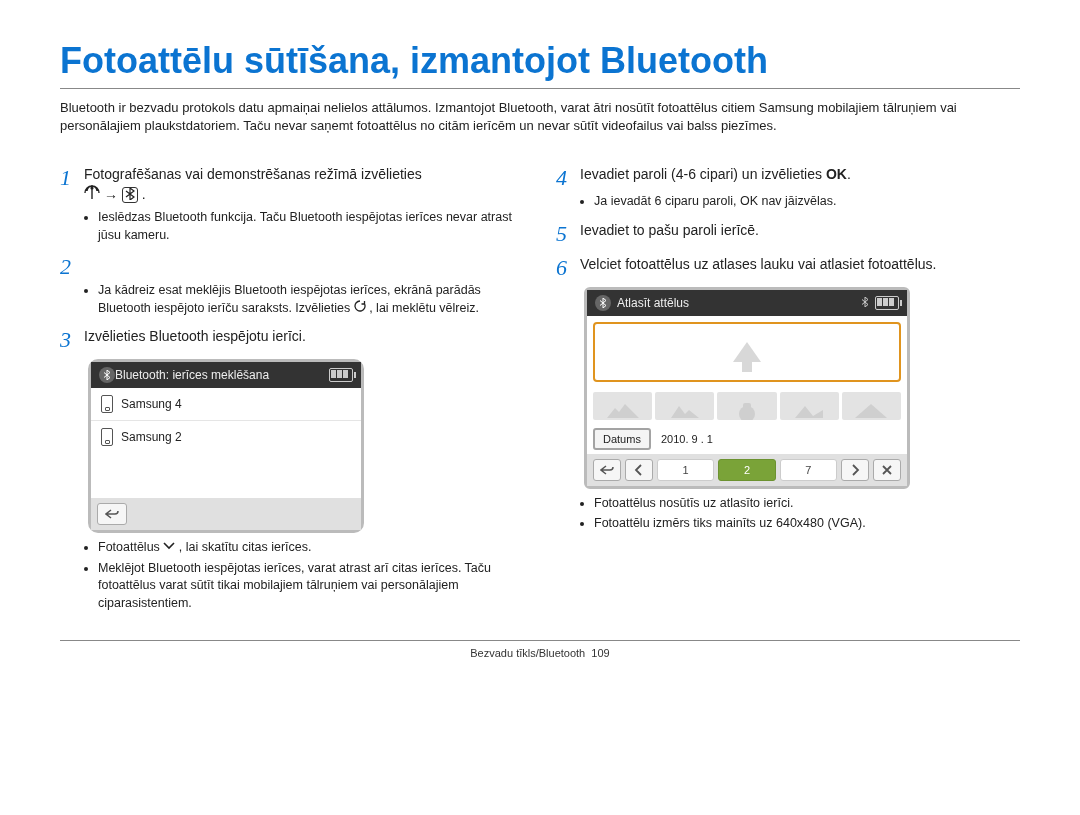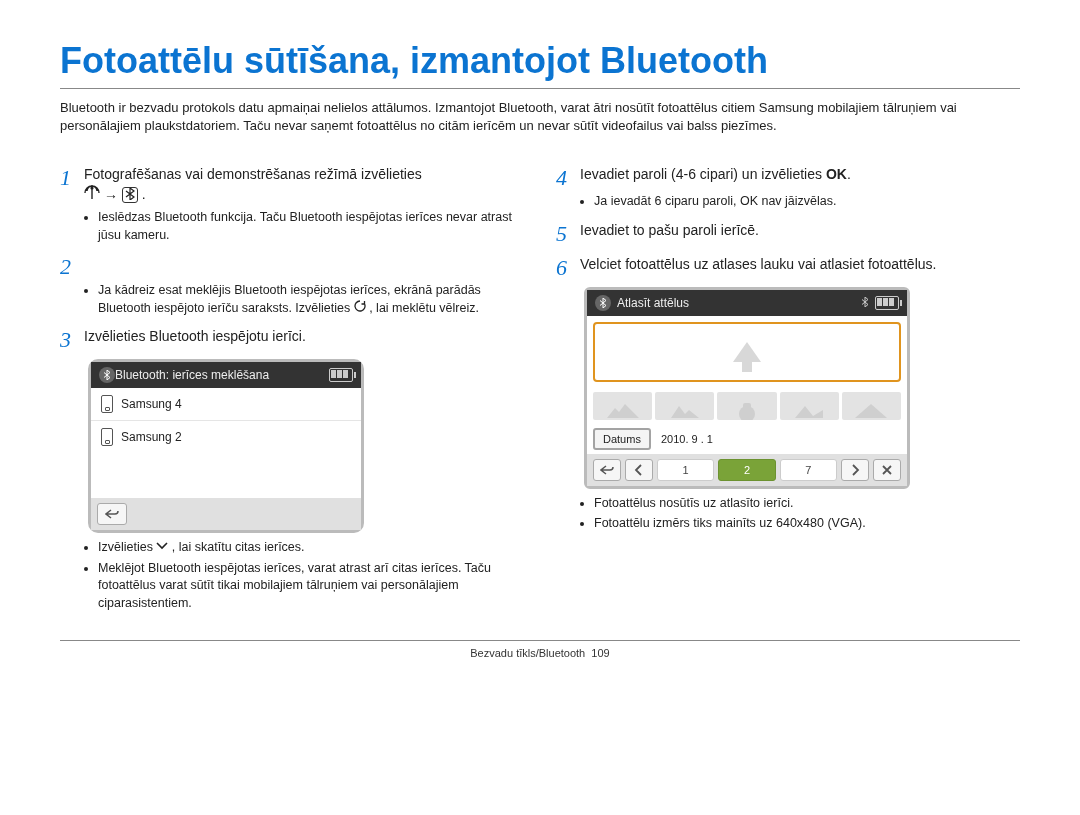--- a/index.html
+++ b/index.html
@@ -272,21 +272,21 @@
           <span class="ds-btn">
             <svg width="14" height="12" viewBox="0 0 14 12">
                 <path d="M6 2 1 6l5 4M1 6h9a3 3 0 0 0 3-3" stroke="#555" stroke-width="1.5" fill="none"></path>
               </svg>
           </span>
         </div>
       </div>
 
       <ul class="sub">
         <li>
-          <span>Izvēlieties </span>
+          <span>Fotoattēlus </span>
           <span class="icon-inline">
             <svg width="12" height="10" viewBox="0 0 12 10">
                 <path d="M1 2l5 5 5-5" stroke="#222" stroke-width="1.6" fill="none"></path>
               </svg>
           </span>
           <span>, lai skatītu citas ierīces.</span>
         </li>
         <li>Meklējot Bluetooth iespējotas ierīces, varat atrast arī citas ierīces. Taču fotoattēlus varat sūtīt tikai mobilajiem tālruņiem vai personālajiem ciparasistentiem.</li>
       </ul>
     </div>

